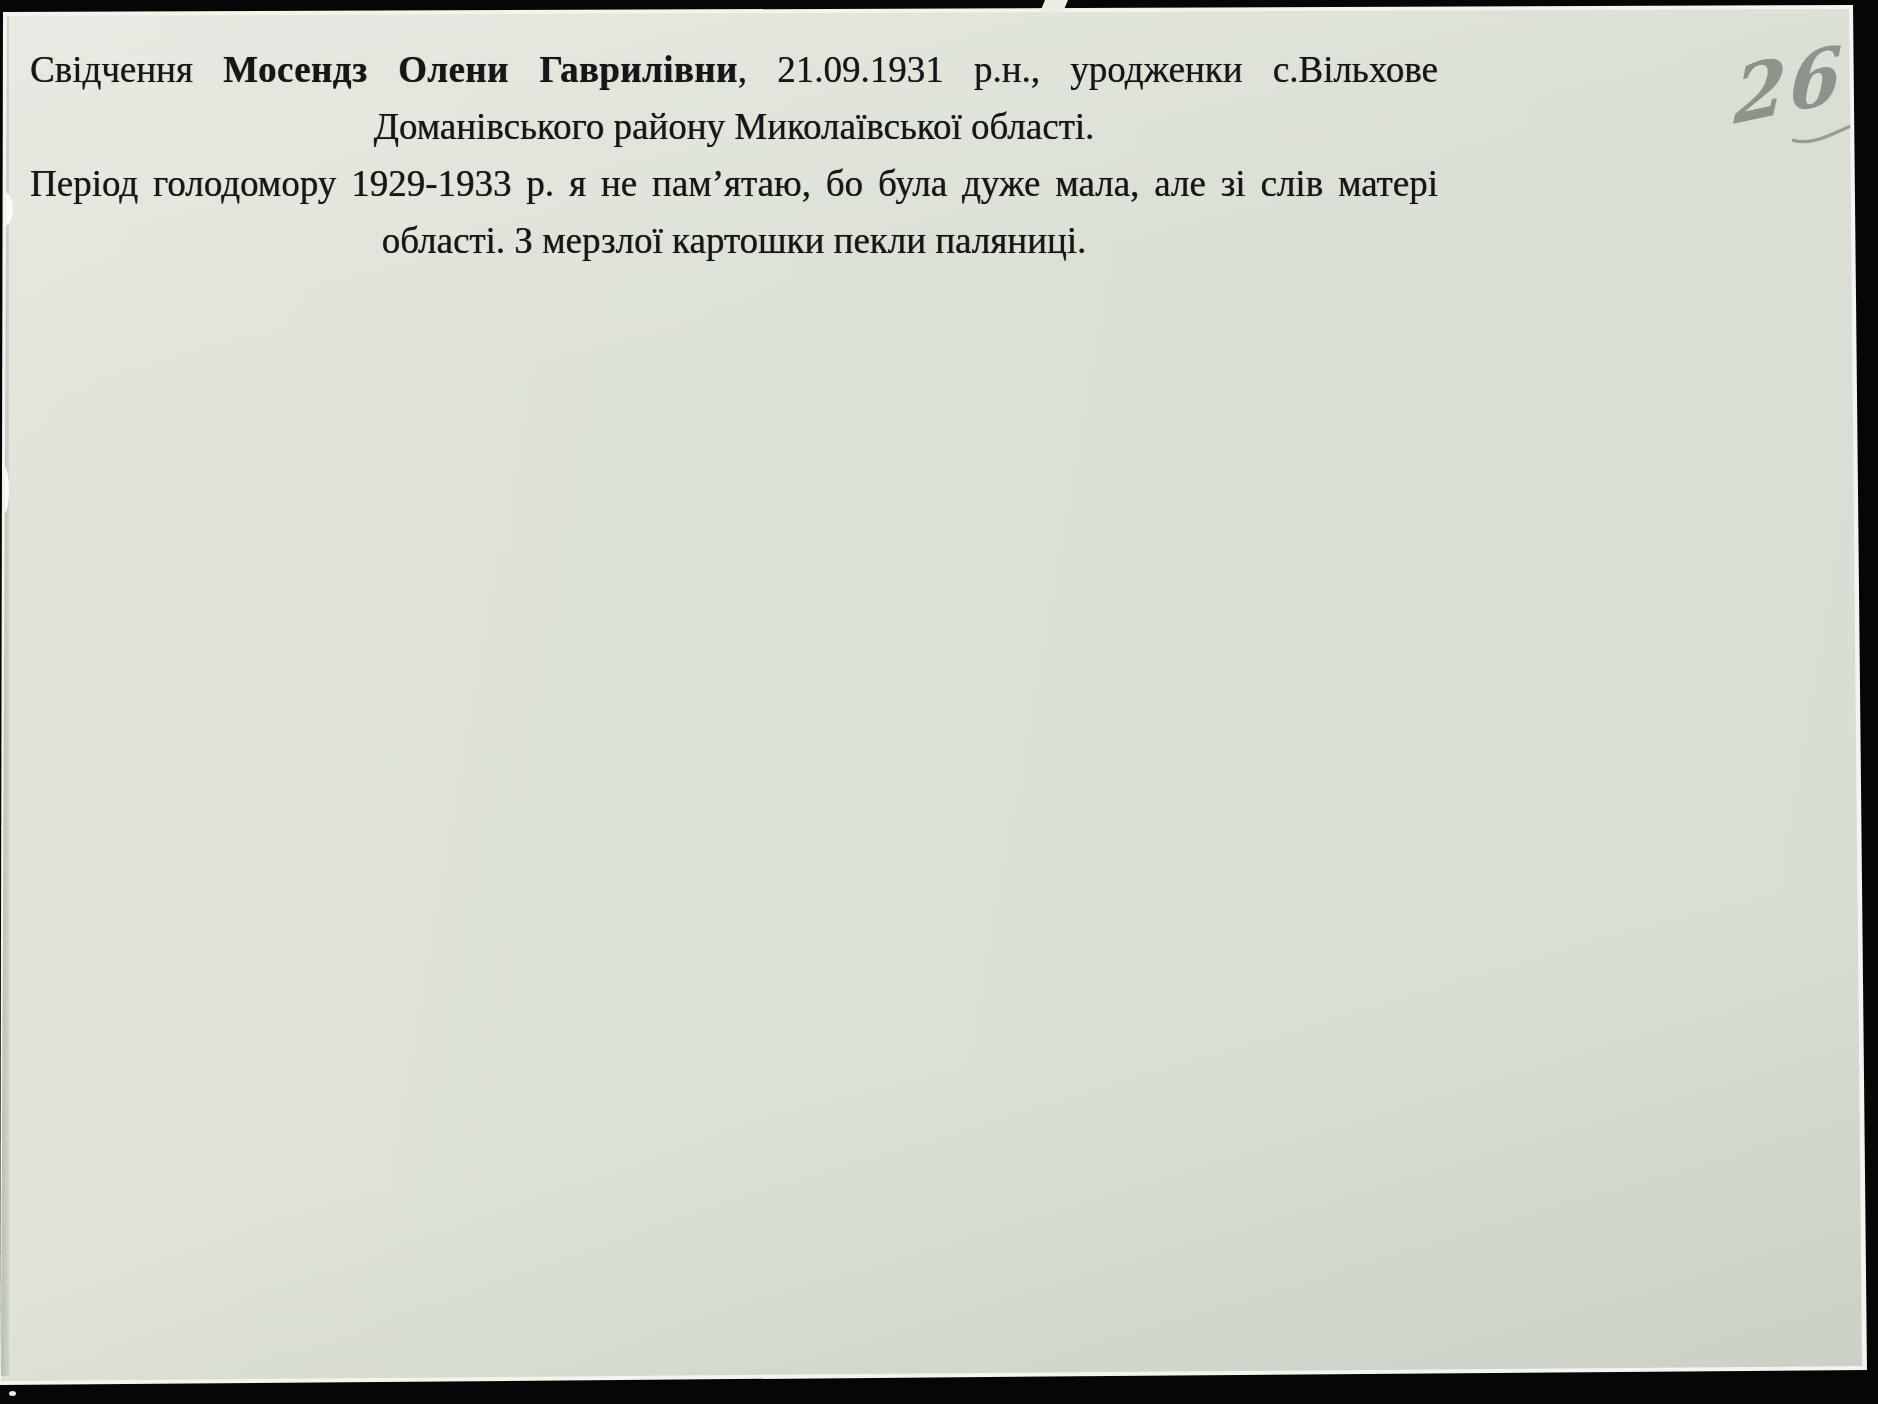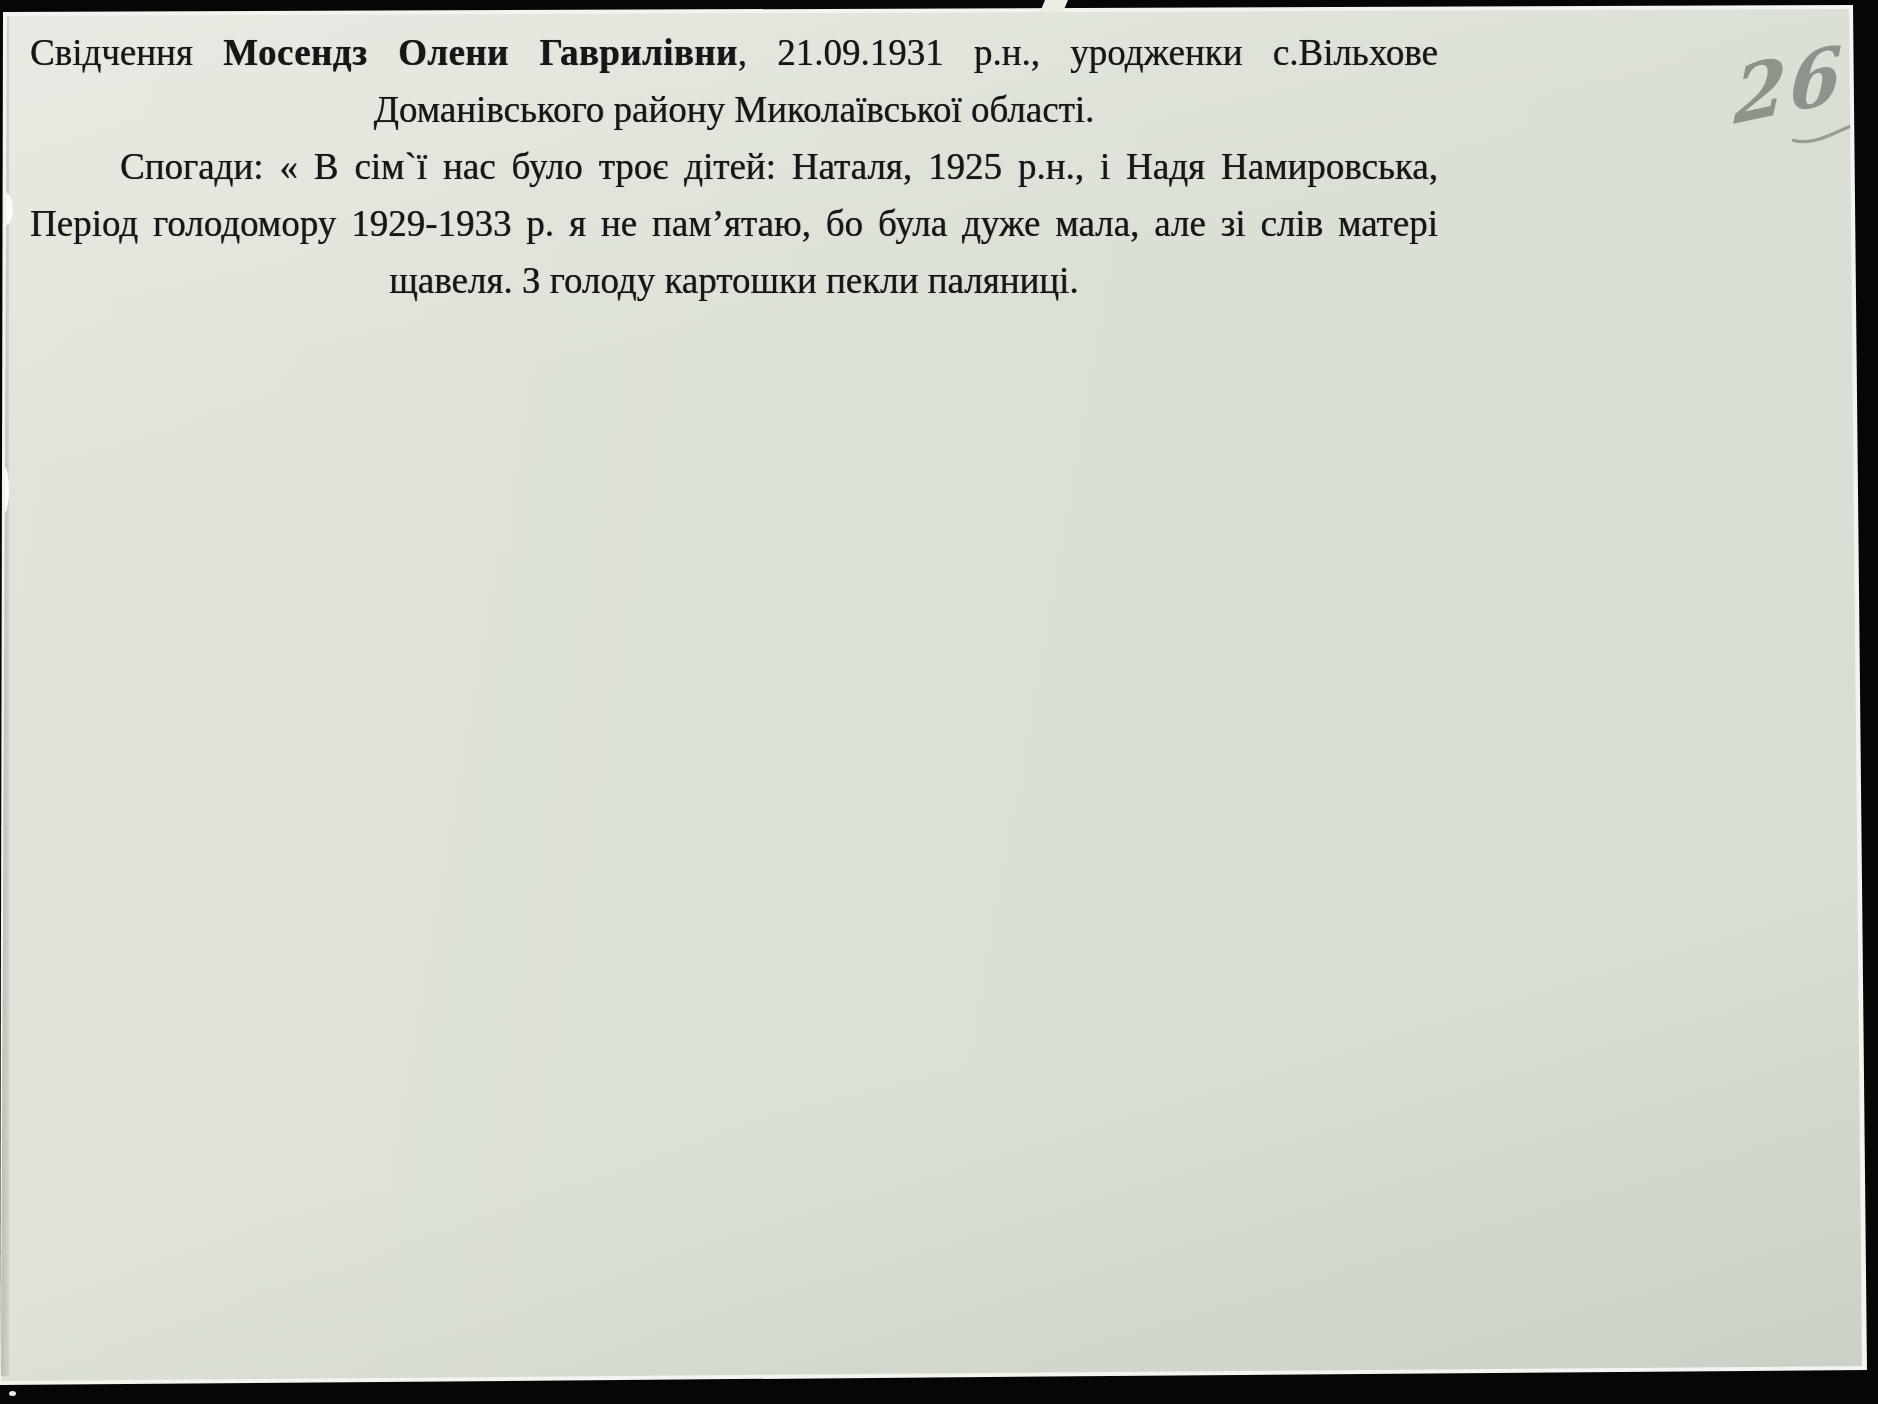--- a/index.html
+++ b/index.html
@@ -60,21 +60,21 @@
     position: absolute;
     left: 9px; top: 1391px;
     width: 7px; height: 5px;
     background: #e9ede2;
     border-radius: 50%;
   }
   
   .textblock {
     position: absolute;
     left: 30px;
-    top: 24px;
+    top: 41px;
     width: 1408px;
     font-size: 37px;
     line-height: 57px;
     color: #161616;
     text-shadow: 0.4px 0.4px 0.7px rgba(15,15,15,0.55), -0.3px 0 0.5px rgba(15,15,15,0.30);
   }
   .para { margin: 0; }
   .line { text-align: center; }
   .line.j { text-align: justify; text-align-last: justify; }
   .line.ind { text-indent: 90px; }
@@ -119,25 +119,24 @@
     <div class="left-edge-shade"></div>
     <div class="edge-notch notch-a"></div>
     <div class="edge-notch notch-b"></div>
 
     <div class="textblock" id="textblock">
         <div class="para">
           <div class="line j"><span class="seg">Свідчення </span><span class="seg bold">Мосендз  Олени Гаврилівни</span><span class="seg">, 21.09.1931 р.н., уродженки с.Вільхове</span></div>
           <div class="line"><span class="seg">Доманівського району Миколаївської області.</span></div>
         </div>
         <div class="para">
-          <div class="line j ind"><span class="seg">Спогади: «  В сім`ї нас було троє дітей: Наталя, 1925 р.н., і Надя Намировська,</span></div>
         </div>
         <div class="para">
           <div class="line j"><span class="seg">Період голодомору 1929-1933 р.  я не пам’ятаю, бо була дуже мала, але зі слів матері</span></div>
-          <div class="line"><span class="seg">щавеля. З голоду картошки пекли паляниці.</span></div>
+          <div class="line"><span class="seg">області. З мерзлої картошки пекли паляниці.</span></div>
         </div>
       </div>
 
     <div class="handwritten">
       <span class="hw-digits">26</span>
       <svg class="hw-swash" width="130" height="44" viewBox="0 0 130 44">
         <path d="M3 30 C 36 44 74 6 126 20" fill="none" stroke="#868c83" stroke-width="3.2" stroke-linecap="round"></path>
       </svg>
     </div>
   </div>

